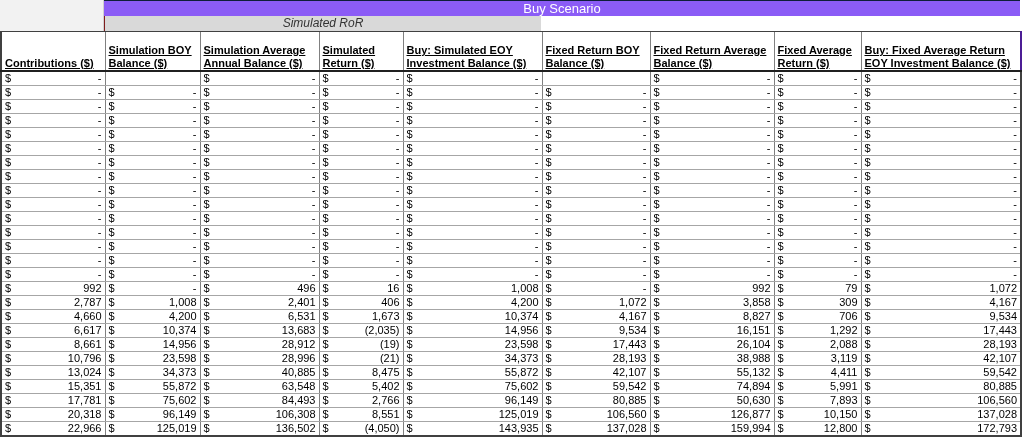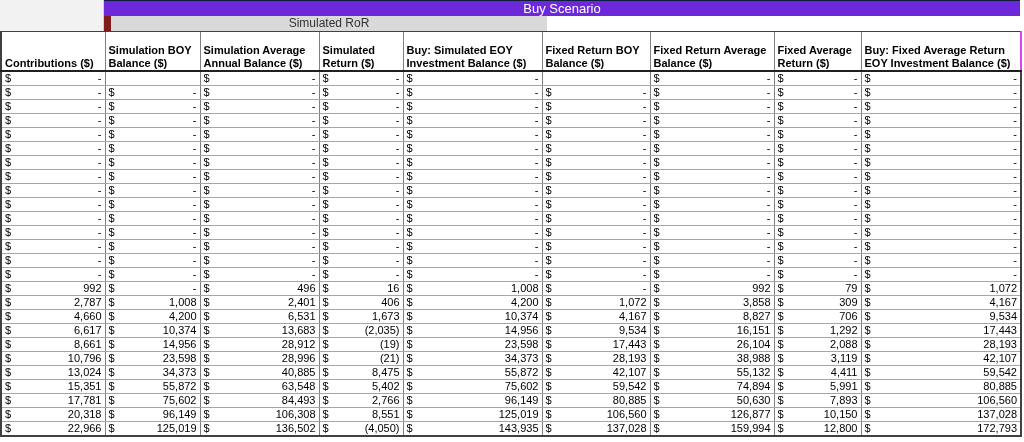--- a/index.html
+++ b/index.html
@@ -1,26 +1,26 @@
 <!DOCTYPE html>
 <html><head>
 <meta charset="utf-8">
 <style>
   html, body { margin: 0; padding: 0; background: #ffffff; }
   body { width: 1024px; height: 442px; overflow: hidden; font-family: "Liberation Sans", sans-serif; color: #000; }
   .sheet { position: absolute; left: 0; top: 0; width: 1024px; }
-  .band1 { position: absolute; top: 0; left: 104px; width: 916px; height: 15px; background: #6d28d9; color: #fff; font-size: 13px; line-height: 15px; text-align: center; border-top: 1px solid #0e1e3a; }
+  .band1 { position: absolute; top: 0; left: 104px; width: 916px; height: 15px; background: #8b5cf6; color: #fff; font-size: 13px; line-height: 15px; text-align: center; border-top: 1px solid #0e1e3a; }
   .band2 { position: absolute; top: 16px; height: 15px; font-size: 12px; line-height: 15px; text-align: center; color: #333; }
-  .band2.sim { left: 104px; width: 436px; background: #d9d9d9; border-left: 7px solid #7f1d1d; }
+  .band2.sim { left: 104px; width: 436px; background: #d9d9d9; border-left: 1px solid #7f1d1d; font-style: italic; }
   .band2.fix { left: 541px; width: 479px; background: #bdd7ee; border-left: 1px solid #808080; margin-top: 24px; }
   .corner { position: absolute; top: 0; left: 0; width: 103px; height: 31px; background: #f2f2f2; border-right: 1px solid #d0d0d0; border-bottom: 1px solid #d0d0d0; }
   table { position: absolute; top: 31px; left: 0; border-collapse: collapse; table-layout: fixed; width: 1020px; }
-  th { font-size: 11px; font-weight: bold; text-align: left; vertical-align: bottom; padding: 0 2px 1px 3px; line-height: 12.5px; height: 37px; border-left: 1px solid #808080; border-top: 1px solid #404040; border-bottom: 2px solid #202020; background: #fff; }
+  th { font-size: 11px; font-weight: bold; text-align: left; vertical-align: bottom; padding: 0 2px 1px 3px; line-height: 12.5px; height: 37px; border-left: 1px solid #808080; border-top: 1px solid #404040; border-bottom: 2px solid #202020; background: #fff; text-decoration: underline; }
   th:first-child { border-left: 2px solid #404040; }
-  th:last-child { border-right: 2px solid #d946ef; }
+  th:last-child { border-right: 2px solid #4c1d95; }
   td { font-size: 11px; height: 13px; line-height: 13px; padding: 0 3px; border-left: 1px solid #808080; border-bottom: 1px solid #a6a6a6; white-space: nowrap; overflow: hidden; }
   td:first-child { border-left: 2px solid #404040; }
   td:last-child { border-right: 2px solid #404040; }
   tr:last-child td { border-bottom: 2px solid #404040; }
   .cur { float: left; }
   .val { float: right; }
 </style>
 </head>
 <body>
 

